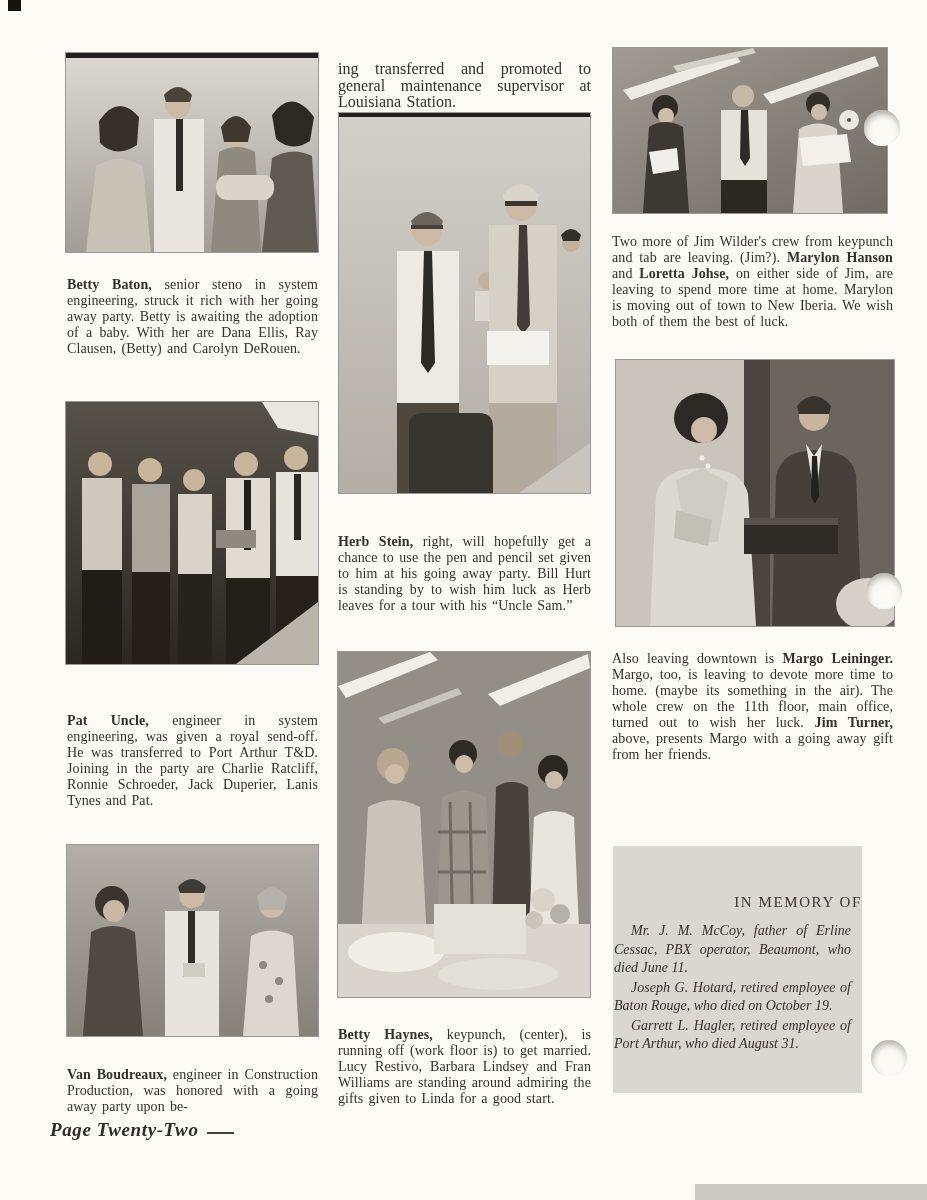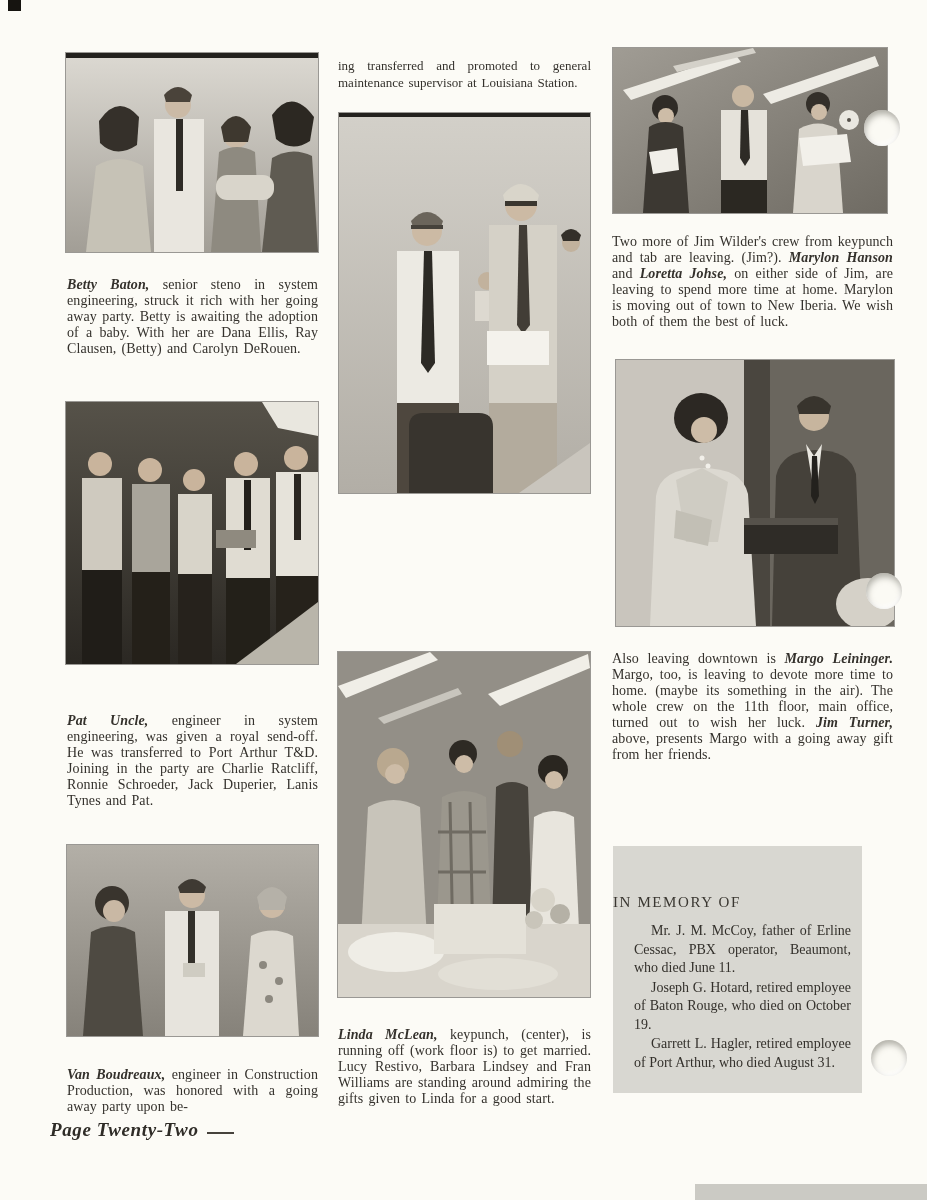--- a/index.html
+++ b/index.html
@@ -2,28 +2,28 @@
 <html><head>
 <meta charset="utf-8">
 <style>
   html,body{margin:0;padding:0;background:#fcfbf6;}
   .page{position:relative;width:927px;height:1200px;background:#fcfbf6;
         font-family:"Liberation Serif","DejaVu Serif",serif;color:#33302b;overflow:hidden;}
   .photo{position:absolute;overflow:hidden;background:#aaa69e;box-shadow:0 0 0 1px rgba(35,32,28,.45);}
   .photo svg{display:block;width:100%;height:100%;}
   .caption{position:absolute;font-size:14px;line-height:16px;text-align:justify;
            letter-spacing:.1px;word-spacing:1.5px;color:#34312c;}
-  .caption .b{font-weight:bold;font-style:italic;}
-  .toptext{position:absolute;font-size:13px;line-height:16.5px;text-align:justify;
+  .caption .b{font-weight:bold;}
+  .toptext{position:absolute;font-size:16px;line-height:16.5px;text-align:justify;
            word-spacing:1.5px;color:#34312c;}
   .memory-box{position:absolute;background:#d8d7d1;}
-  .memory-title{padding-top:48px;margin:0;text-align:left;font-weight:normal;
+  .memory-title{padding-top:48px;margin:0;text-align:right;font-weight:normal;
                 font-size:15px;letter-spacing:1.6px;color:#3a3731;}
-  .memory-entry{margin:0 11px 1px 21px;font-size:14px;line-height:18.5px;
-                text-align:justify;text-indent:17px;color:#33302b;}
+  .memory-entry{margin:0 11px 1px 1px;font-size:14px;line-height:18.5px;
+                text-align:justify;text-indent:17px;color:#33302b;font-style:italic;}
   .memory-entry:first-of-type{margin-top:11px;}
   .page-footer{position:absolute;left:50px;top:1119px;font-style:italic;font-weight:bold;
                font-size:19px;letter-spacing:.6px;color:#2f2c27;font-family:Liberation Serif, serif;}
   .footer-rule{display:inline-block;width:27px;height:2.5px;background:#46423c;
                margin-left:9px;vertical-align:2px;}
   .hole{position:absolute;width:36px;height:36px;border-radius:50%;background:#fbfaf4;
         box-shadow:inset 1px 4px 6px rgba(104,101,92,.5),inset -1px -3px 4px rgba(255,255,255,.9);}
   .corner-mark{position:absolute;left:8px;top:0;width:13px;height:11px;background:#161410;}
   .edge-shadow{position:absolute;left:695px;top:1184px;width:232px;height:16px;background:#cbcac4;}
 </style>
@@ -156,20 +156,21 @@
       <rect x="166" y="88" width="32" height="5" fill="#3a362f"></rect>
       <rect x="150" y="112" width="68" height="178" fill="#d5d1c7"></rect>
       <path d="M180 112 l8 0 3 100 -7 9 -6 -9 z" fill="#423d36"></path>
       <rect x="148" y="218" width="62" height="34" fill="#f4f2ec"></rect>
       <rect x="150" y="290" width="68" height="90" fill="#b3ab9d"></rect>
       <path d="M70 380 l0 -66 q0 -14 14 -14 l56 0 q14 0 14 14 l0 66 z" fill="#38342e"></path>
       <polygon points="180,380 251,330 251,380" fill="#c9c5bd"></polygon>
     </svg>
   </div>
 
+  <p class="caption" style="left:338px;top:520px;width:253px"><span class="b">Herb Stein,</span><span> right, will hopefully get a chance to use the pen and pencil set given to him at his going away party. Bill Hurt is standing by to wish him luck as Herb leaves for a tour with his “Uncle Sam.”</span></p>
 
   <div class="photo" style="left:338px;top:652px;width:252px;height:345px" role="img" aria-label="Linda Haynes with coworkers admiring gifts by a cake table">
     <svg viewBox="0 0 252 345">
       <rect width="252" height="345" fill="#938f87"></rect>
       <polygon points="0,34 92,0 100,8 8,46" fill="#f0eee7"></polygon>
       <polygon points="150,42 250,2 252,16 162,54" fill="#f0eee7"></polygon>
       <polygon points="40,66 120,36 124,42 46,72" fill="#c8c5bd"></polygon>
       <circle cx="55" cy="112" r="16" fill="#b9a88f"></circle>
         <circle cx="57" cy="122" r="10" fill="#cdbca7"></circle>
       <path d="M20 345 l10 -190 q25 -14 52 0 l10 190 z" fill="#c8c4ba"></path>
@@ -185,21 +186,21 @@
       <rect x="0" y="272" width="252" height="73" fill="#d9d5cc"></rect>
       <ellipse cx="58" cy="300" rx="48" ry="20" fill="#efede6"></ellipse>
       <rect x="96" y="252" width="92" height="50" fill="#e4e1d8"></rect>
       <circle cx="205" cy="248" r="12" fill="#d8d4c9"></circle>
         <circle cx="222" cy="262" r="10" fill="#b5b1a6"></circle>
         <circle cx="196" cy="268" r="9" fill="#c9c5ba"></circle>
       <ellipse cx="160" cy="322" rx="60" ry="16" fill="#e2dfd6"></ellipse>
     </svg>
   </div>
 
-  <p class="caption" style="left:338px;top:1013px;width:253px"><span class="b">Linda McLean,</span><span> keypunch, (center), is running off (work floor is) to get married. Lucy Restivo, Barbara Lindsey and Fran Williams are standing around admiring the gifts given to Linda for a good start.</span></p>
+  <p class="caption" style="left:338px;top:1013px;width:253px"><span class="b">Betty Haynes,</span><span> keypunch, (center), is running off (work floor is) to get married. Lucy Restivo, Barbara Lindsey and Fran Williams are standing around admiring the gifts given to Linda for a good start.</span></p>
 
   <div class="photo" style="left:613px;top:48px;width:274px;height:165px" role="img" aria-label="Marylon Hanson, Jim Wilder and Loretta Johse in the office">
     <svg viewBox="0 0 274 165">
       <defs>
           <linearGradient id="g6" x1="0" y1="0" x2="1" y2="1">
         <stop offset="0" stop-color="#a09c94"></stop>
             <stop offset="1" stop-color="#6f6b63"></stop>
           </linearGradient>
         </defs>
       <rect width="274" height="165" fill="url(#g6)"></rect>

